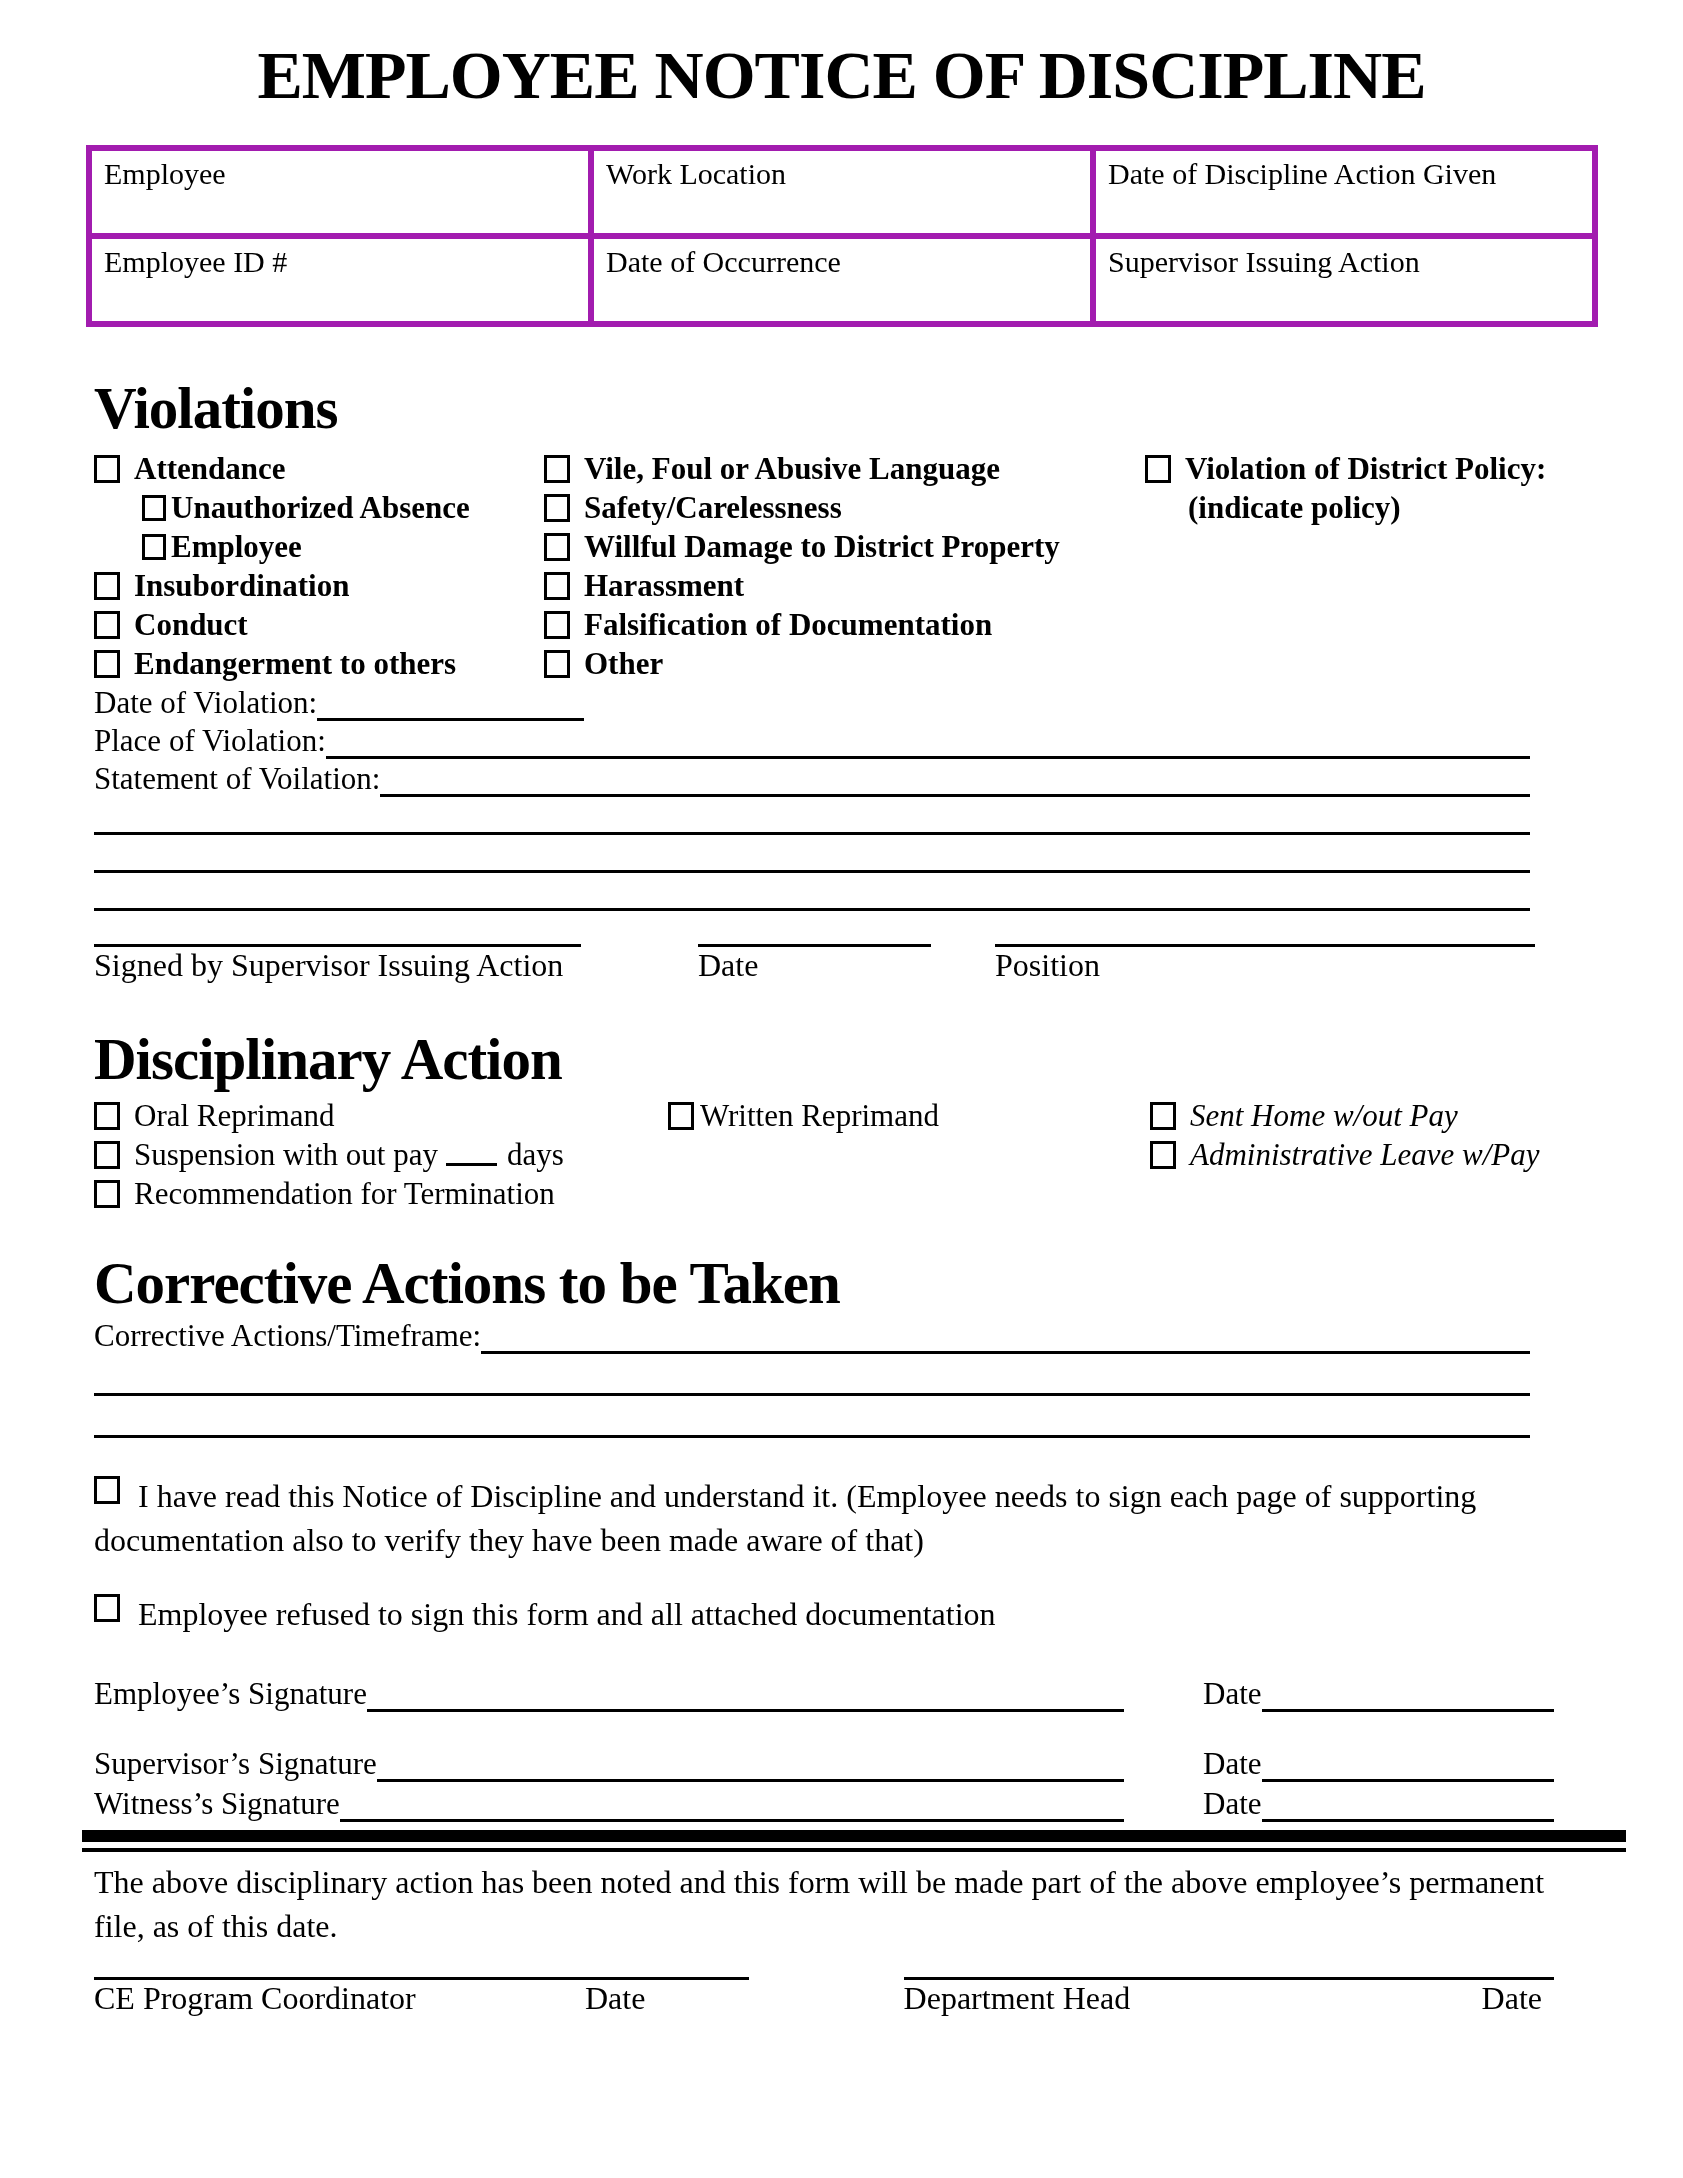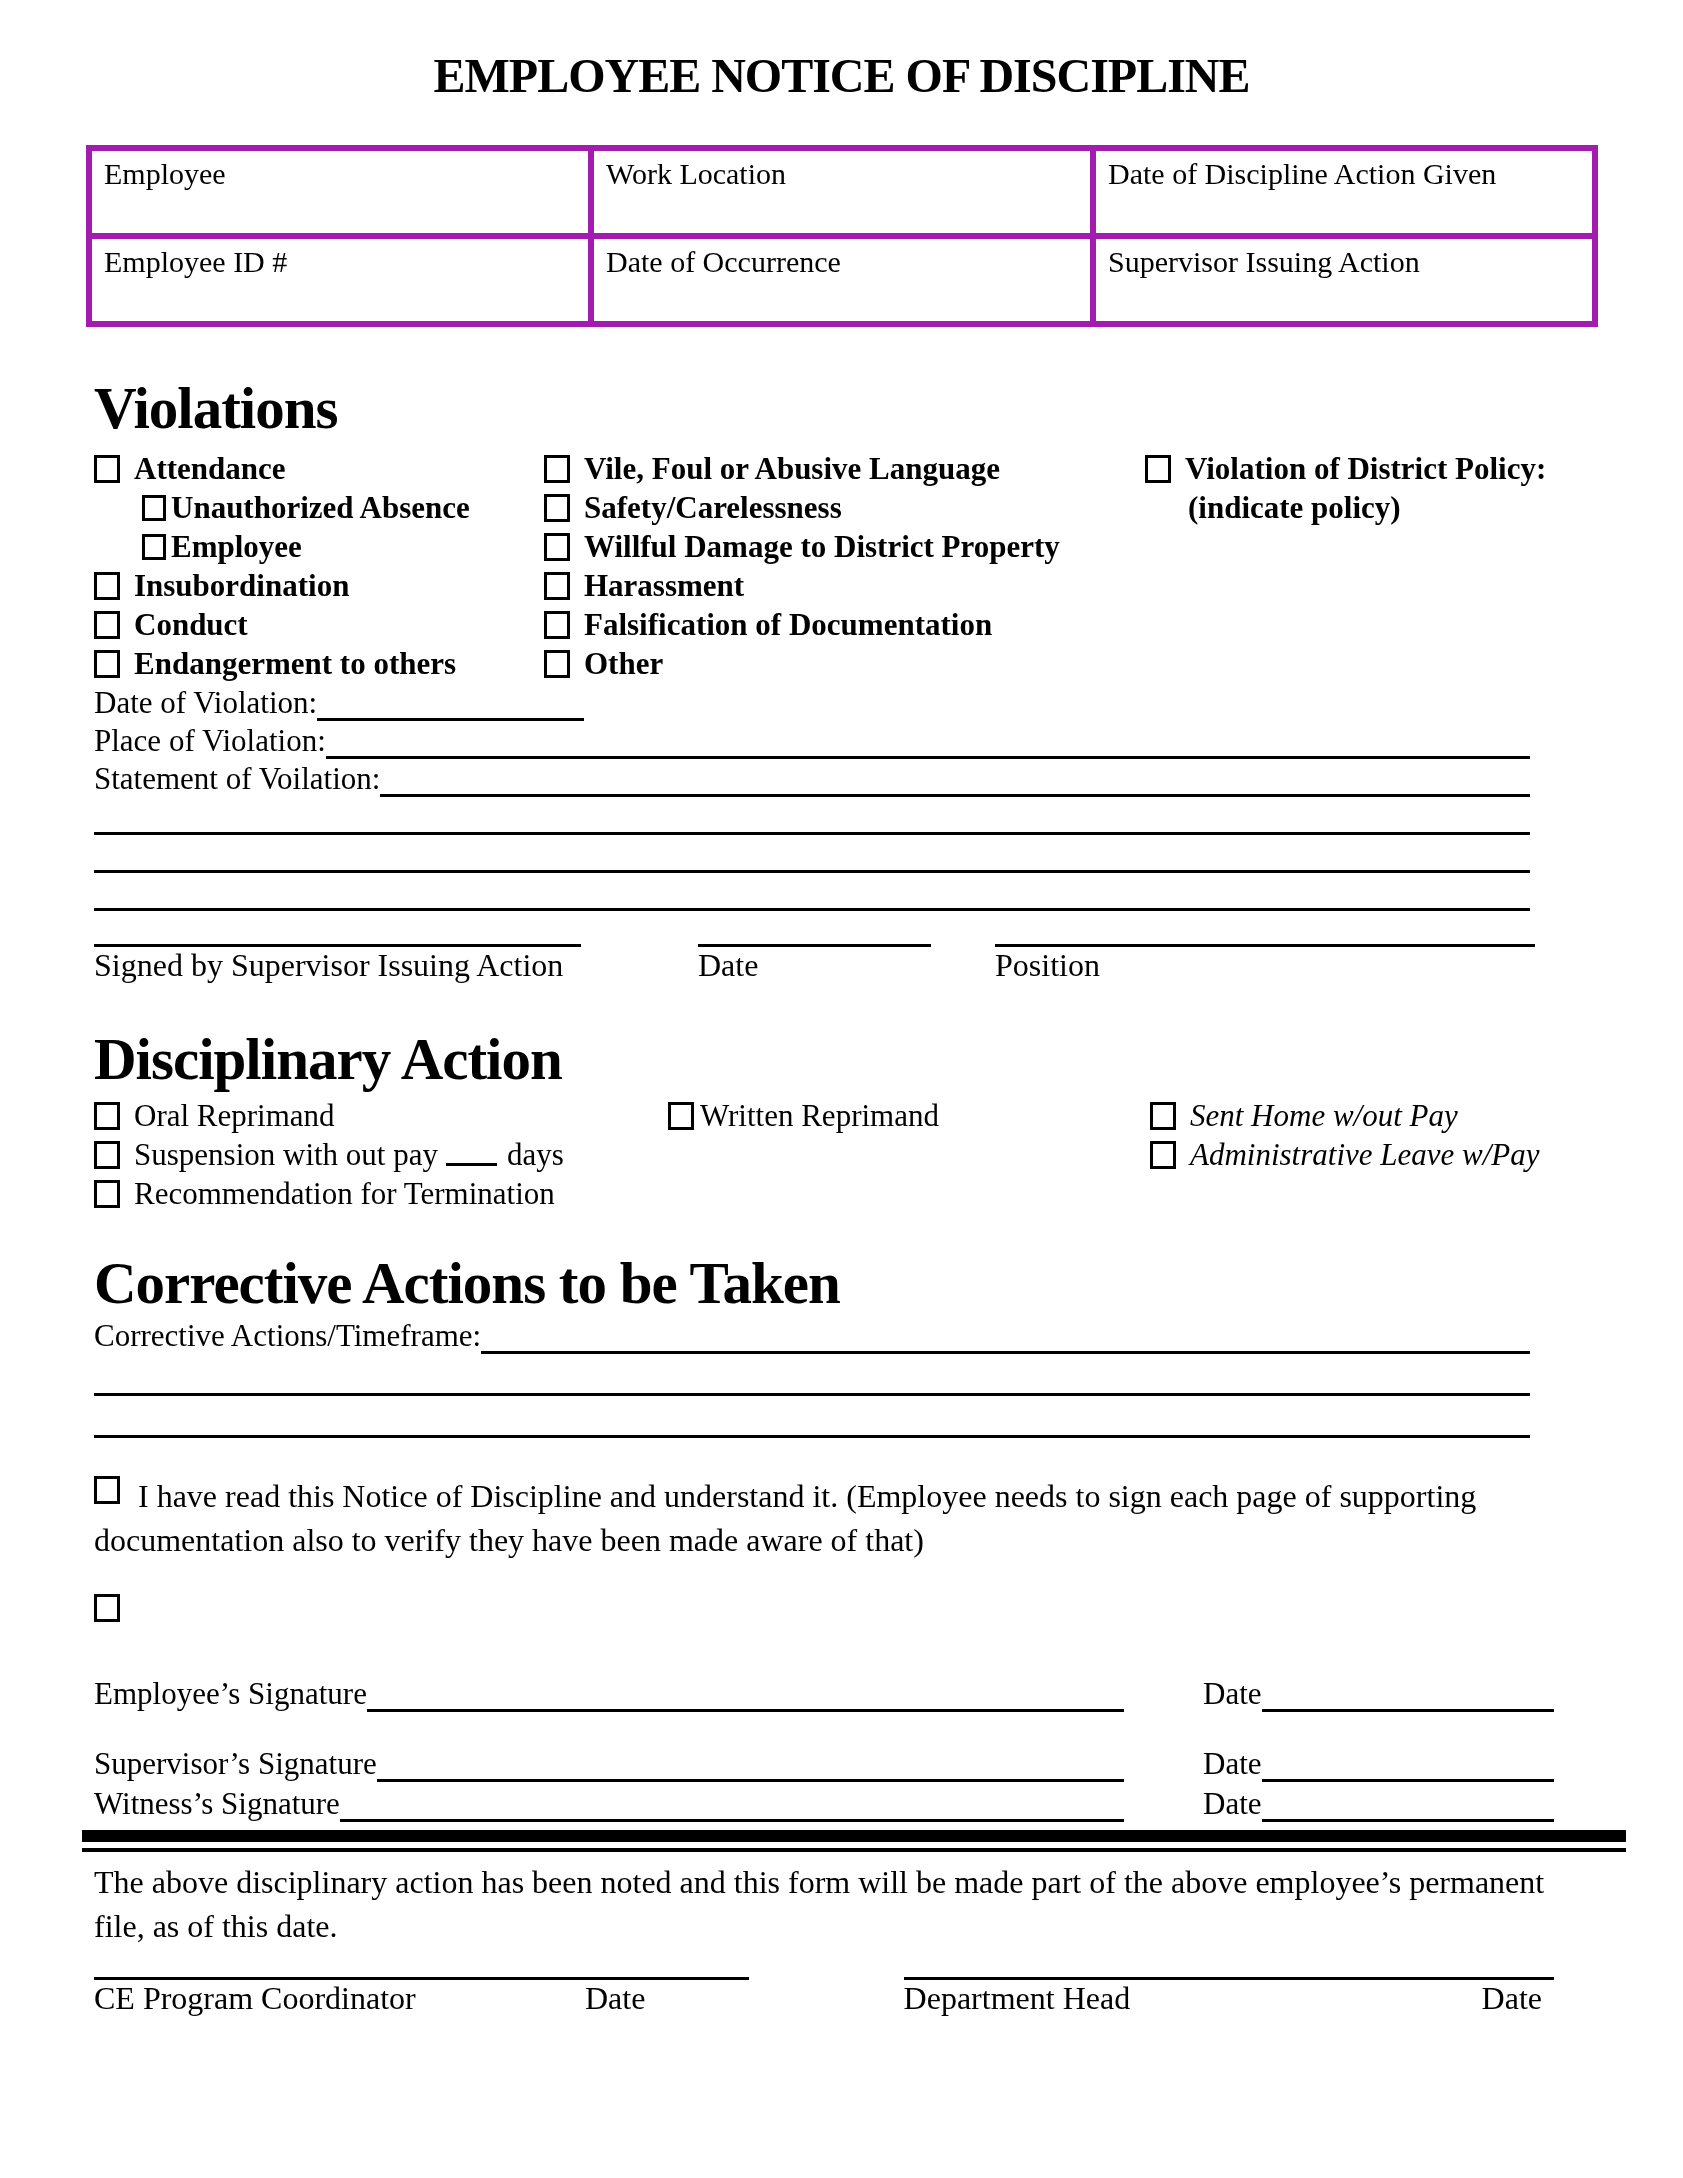--- a/index.html
+++ b/index.html
@@ -10,21 +10,21 @@
     font-family:"Liberation Serif", serif;
     font-size:31px;
     overflow:hidden;
   }
   .page { position:relative; width:1683px; height:2178px; }
 
   
   .doc-title {
     margin-top:46px;
     text-align:center;
-    font-size:48px;
+    font-size:68px;
     font-weight:bold;
     letter-spacing:-1px;
     line-height:59px;
   }
 
   
   table.header-table {
     margin:40px 0 0 86px;
     width:1512px;
     border-collapse:collapse;
@@ -289,21 +289,21 @@
       <span class="fill grow"></span>
     </div>
     <div class="blank-row" style="height:42px;"></div>
     <div class="blank-row" style="height:42px;"></div>
 
     <div class="ack" style="margin-top:36px;">
       <span class="cb"></span><span>I have read this Notice of Discipline and understand it. (Employee needs to sign each page of supporting documentation also to verify they have been made aware of that)</span>
     </div>
 
     <div class="ack" style="margin-top:30px;">
-      <span class="cb"></span>
+      <span class="cb"></span><span>Employee refused to sign this form and all attached documentation</span>
     </div>
 
     <div class="sig2-row" style="margin-top:36px;">
       <span class="sig2-left">
         <span class="field-label">Employee’s Signature</span>
         <span class="fill grow"></span>
       </span>
       <span class="sig2-right">
         <span class="field-label">Date</span>
         <span class="fill grow"></span>

